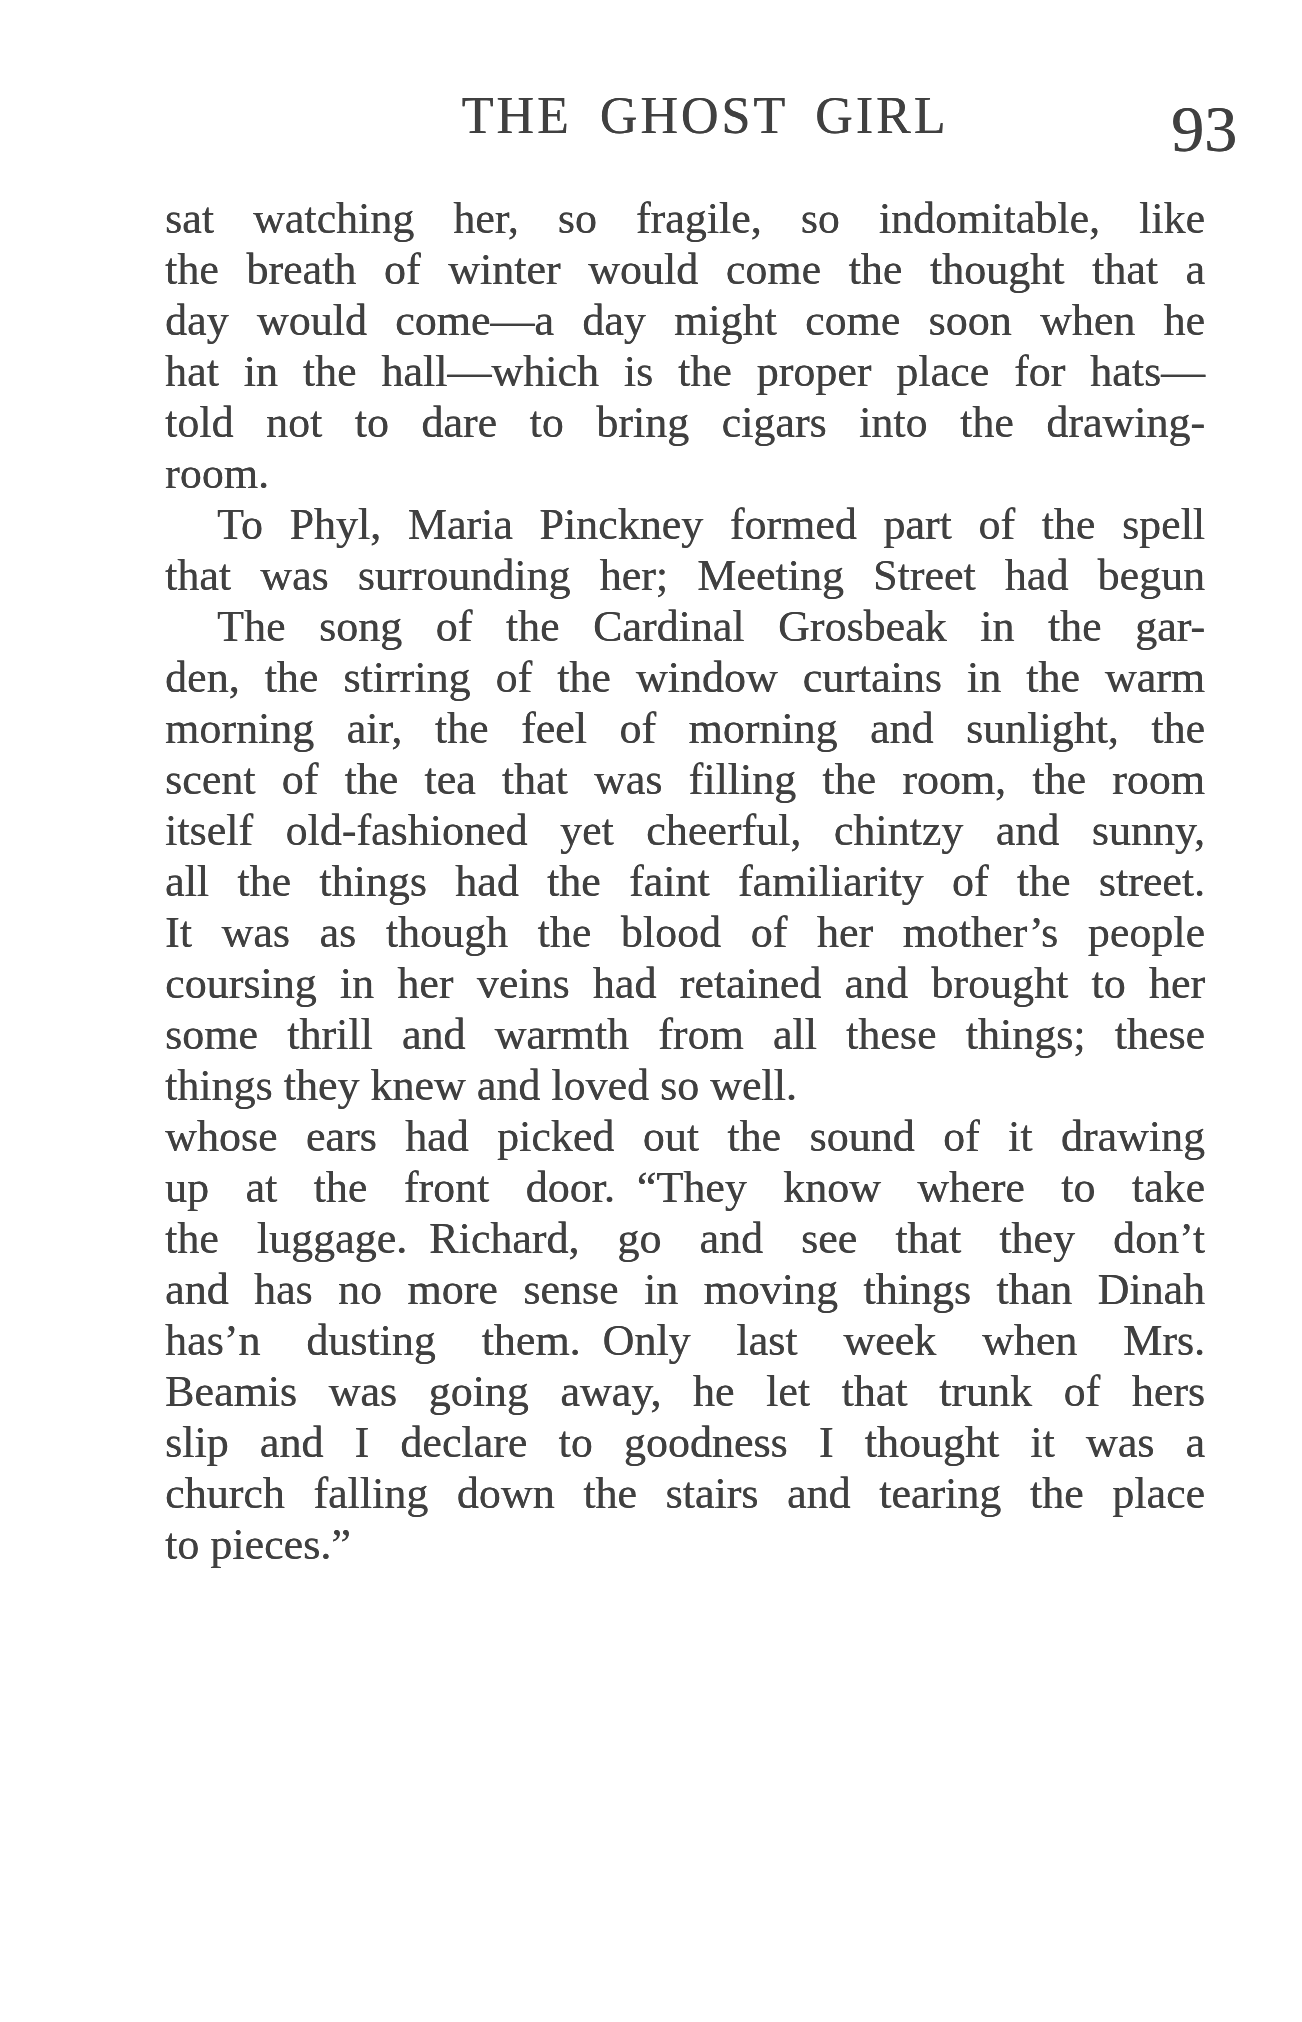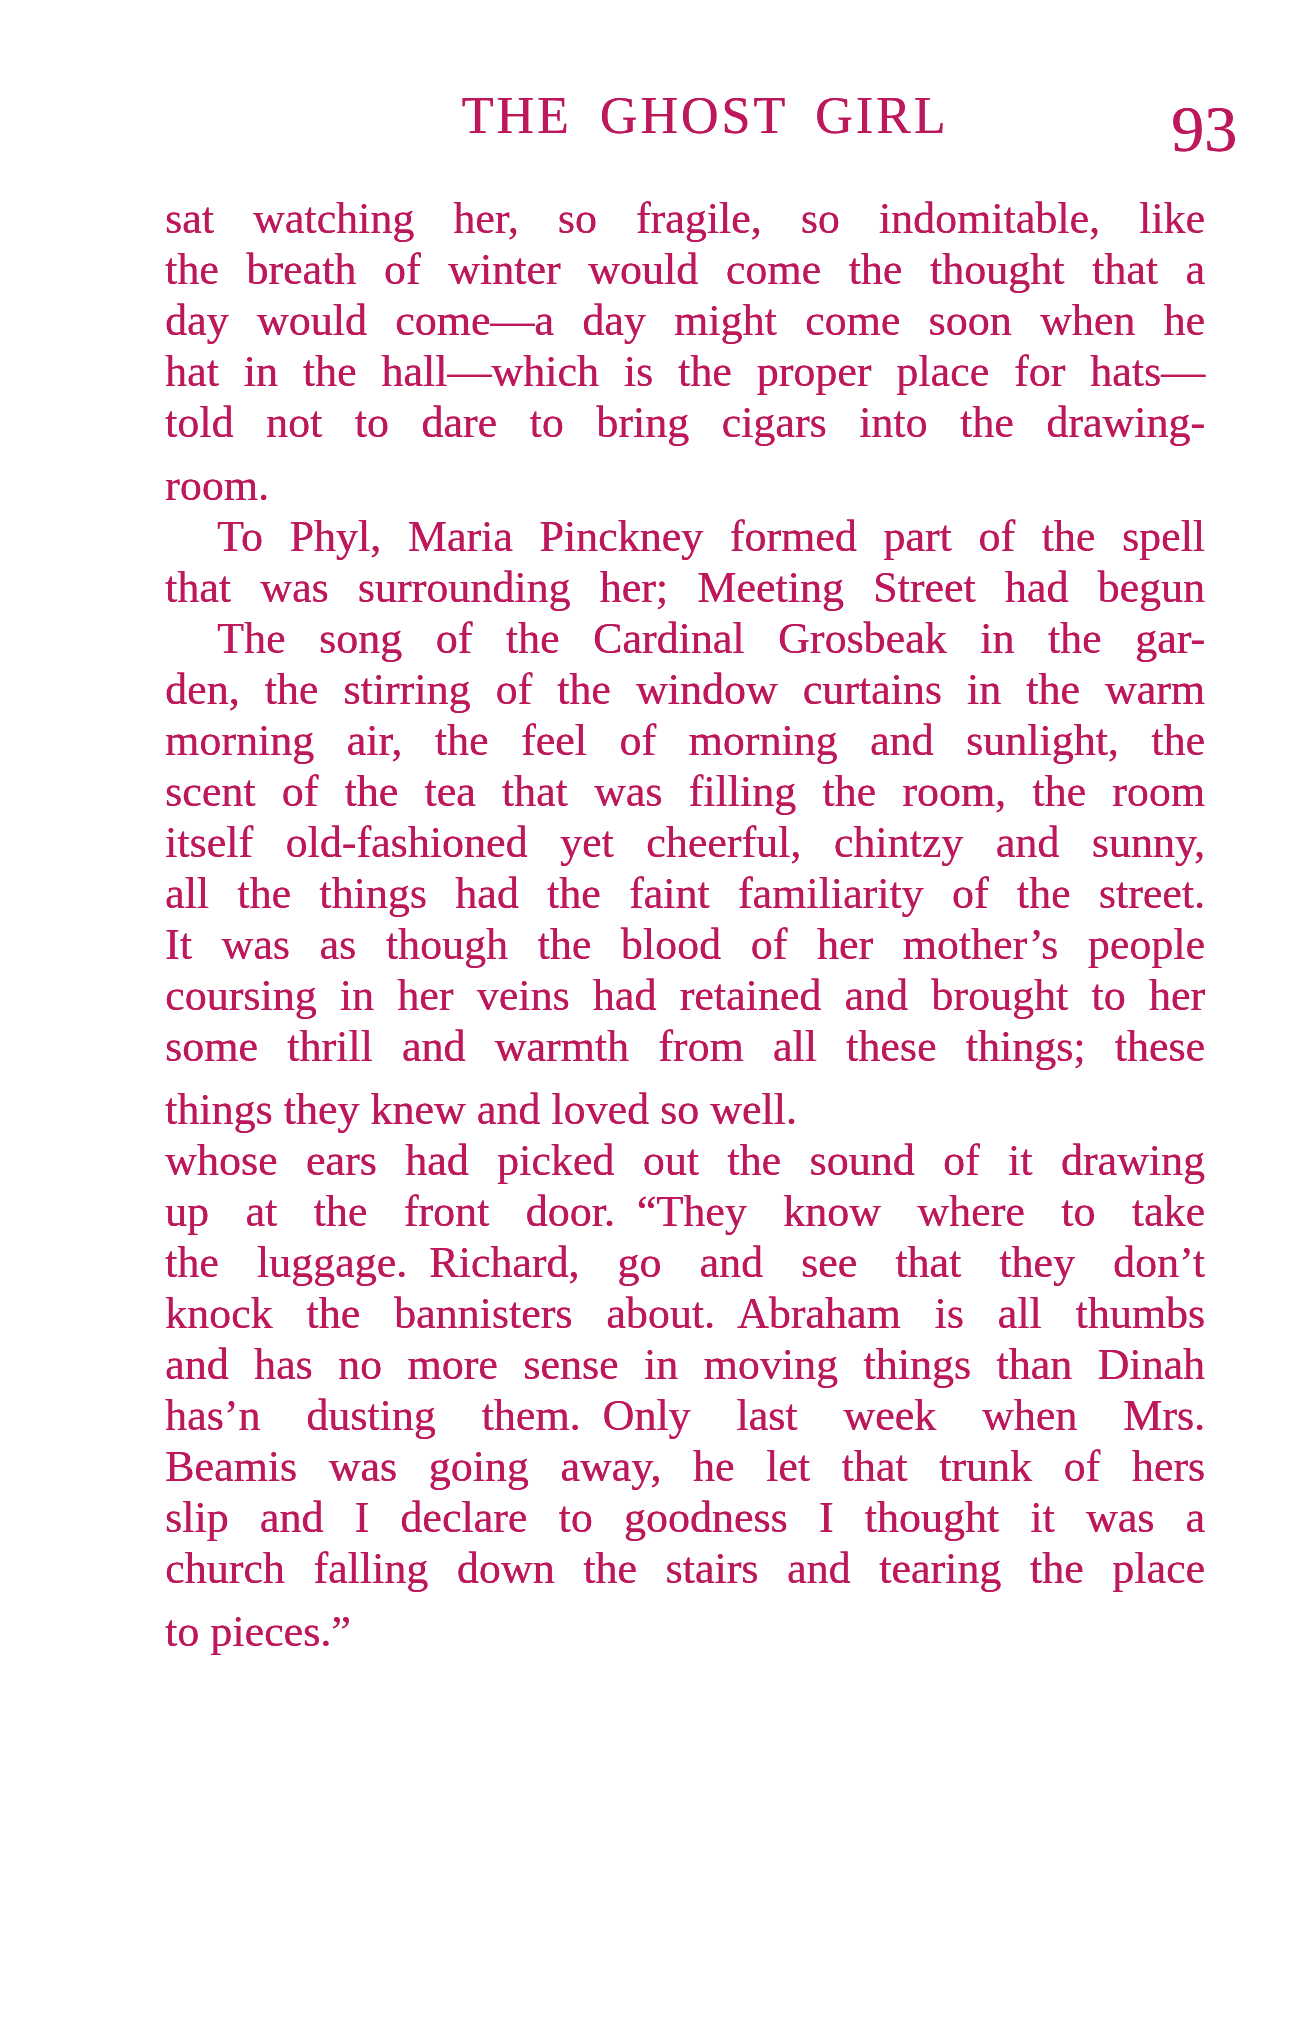--- a/index.html
+++ b/index.html
@@ -6,21 +6,21 @@
     margin: 0;
     padding: 0;
     background: #e8e8e8;
   }
   .page {
     position: relative;
     width: 1302px;
     height: 2022px;
     margin: 0 auto;
     background: #ffffff;
-    color: #be185d;
+    color: #404040;
     font-family: "Liberation Serif", "DejaVu Serif", serif;
     overflow: hidden;
   }
   
   .running-head-title {
     position: absolute;
     top: 88px;
     left: 165px;
     width: 1080px;
     text-align: center;
@@ -51,21 +51,20 @@
   }
   .para { margin: 0; }
   .line {
     text-align: justify;
     text-align-last: justify;
     height: 51px;
     overflow: visible;
   }
   .line.end {
     text-align-last: left;
-    margin-top: 12px;
   }
   .line.indent {
     text-indent: 52px;
   }
 </style>
 </head>
 <body>
 
 <div class="page">
 
@@ -99,21 +98,20 @@
       <div class="line">It was as though the blood of her mother’s people</div>
       <div class="line">coursing in her veins had retained and brought to her</div>
       <div class="line">some thrill and warmth from all these things; these</div>
       <div class="line end">things they knew and loved so well.</div>
     </div>
 
     <div class="para">
       <div class="line">whose ears had picked out the sound of it drawing</div>
       <div class="line">up at the front door. “They know where to take</div>
       <div class="line">the luggage. Richard, go and see that they don’t</div>
-      <div class="line">knock the bannisters about. Abraham is all thumbs</div>
       <div class="line">and has no more sense in moving things than Dinah</div>
       <div class="line">has’n dusting them. Only last week when Mrs.</div>
       <div class="line">Beamis was going away, he let that trunk of hers</div>
       <div class="line">slip and I declare to goodness I thought it was a</div>
       <div class="line">church falling down the stairs and tearing the place</div>
       <div class="line end">to pieces.”</div>
     </div>
 
   </div>
 </div>

